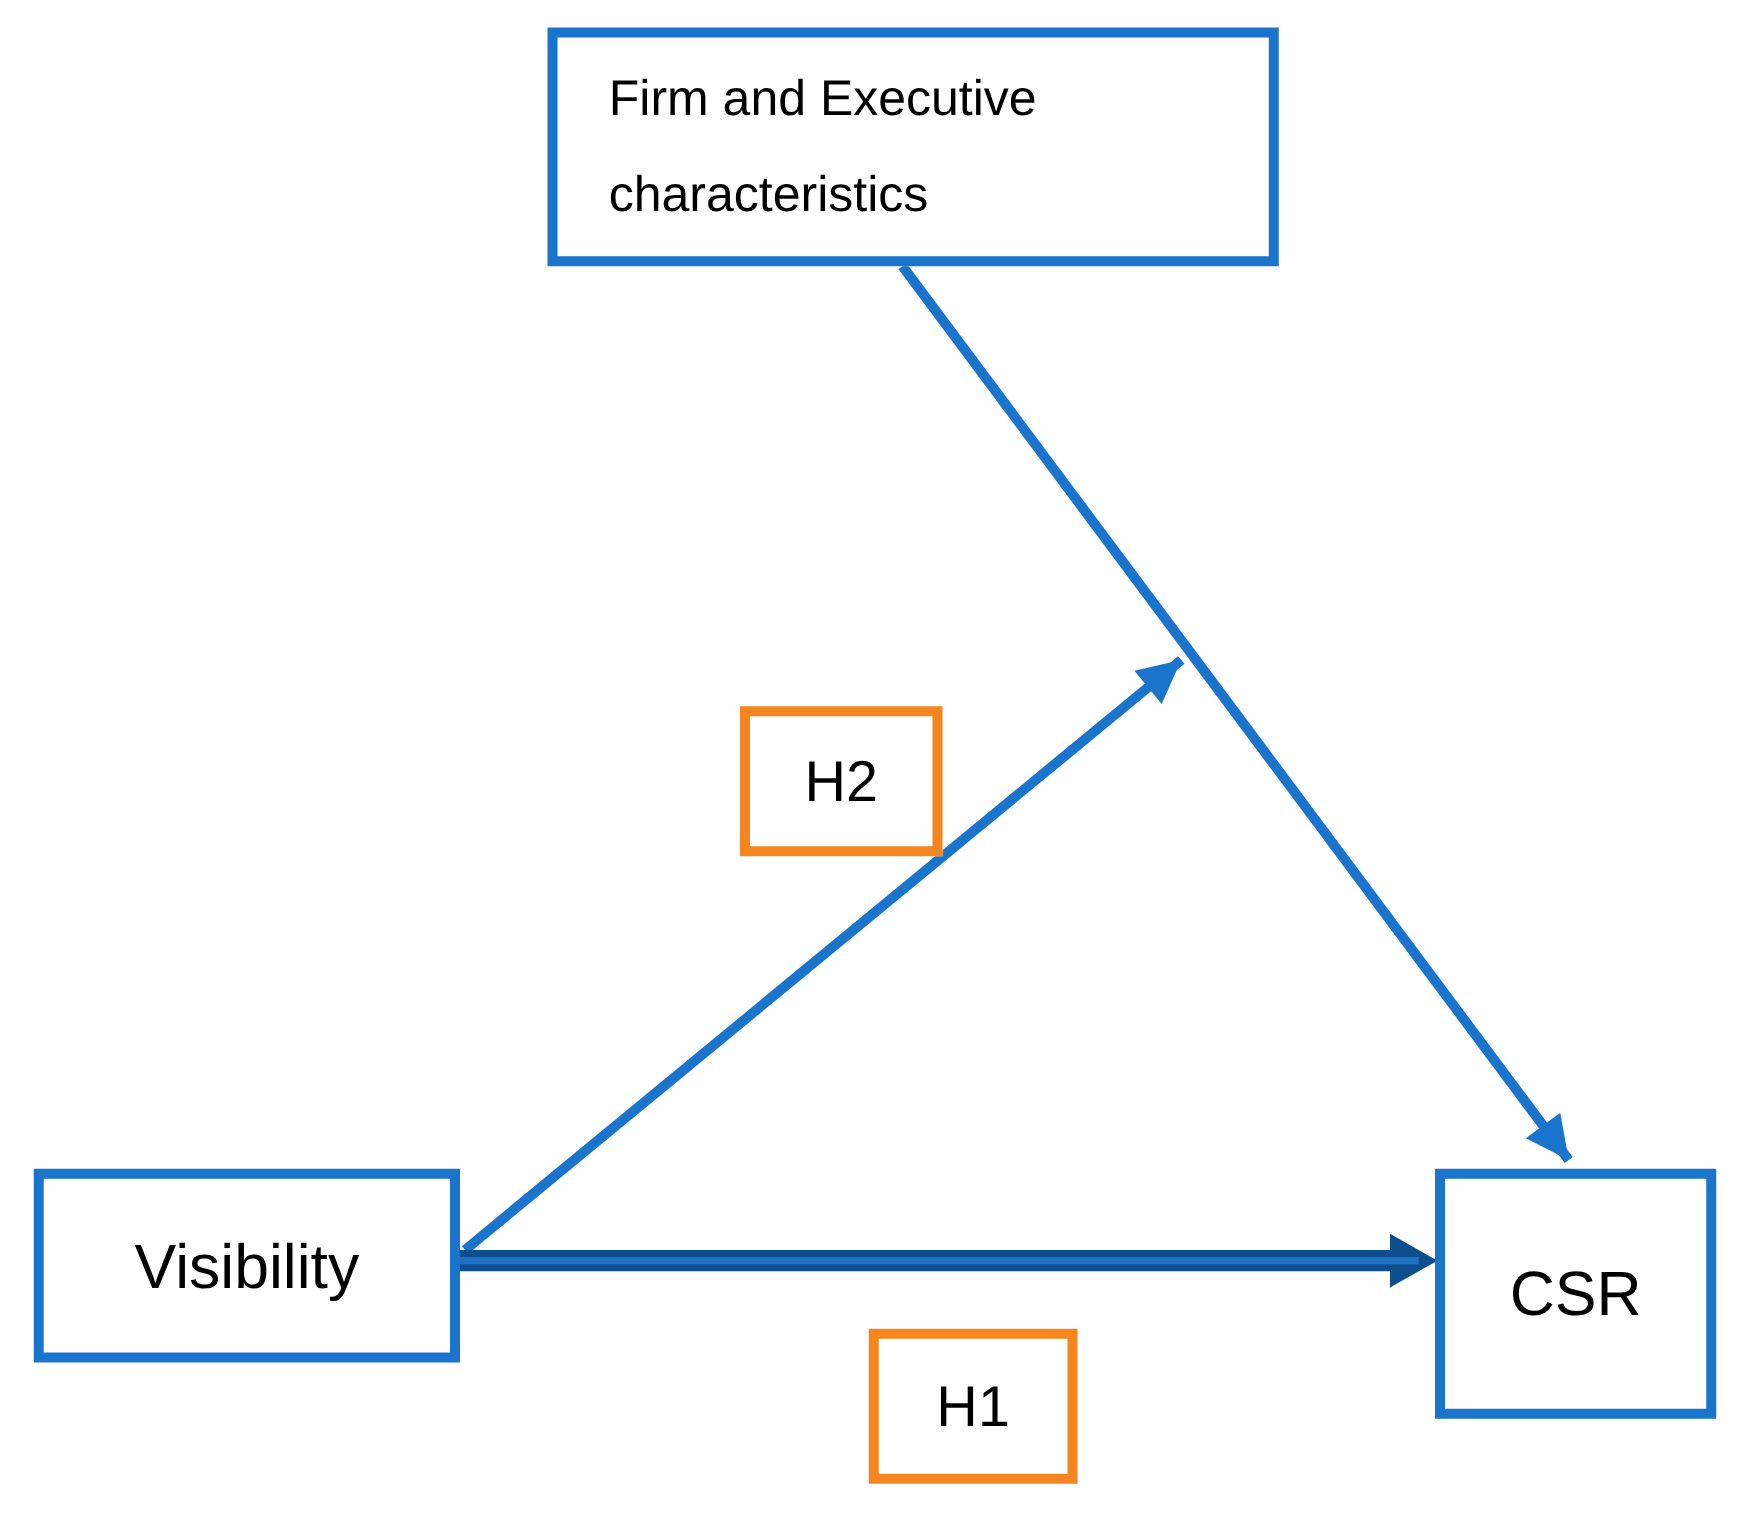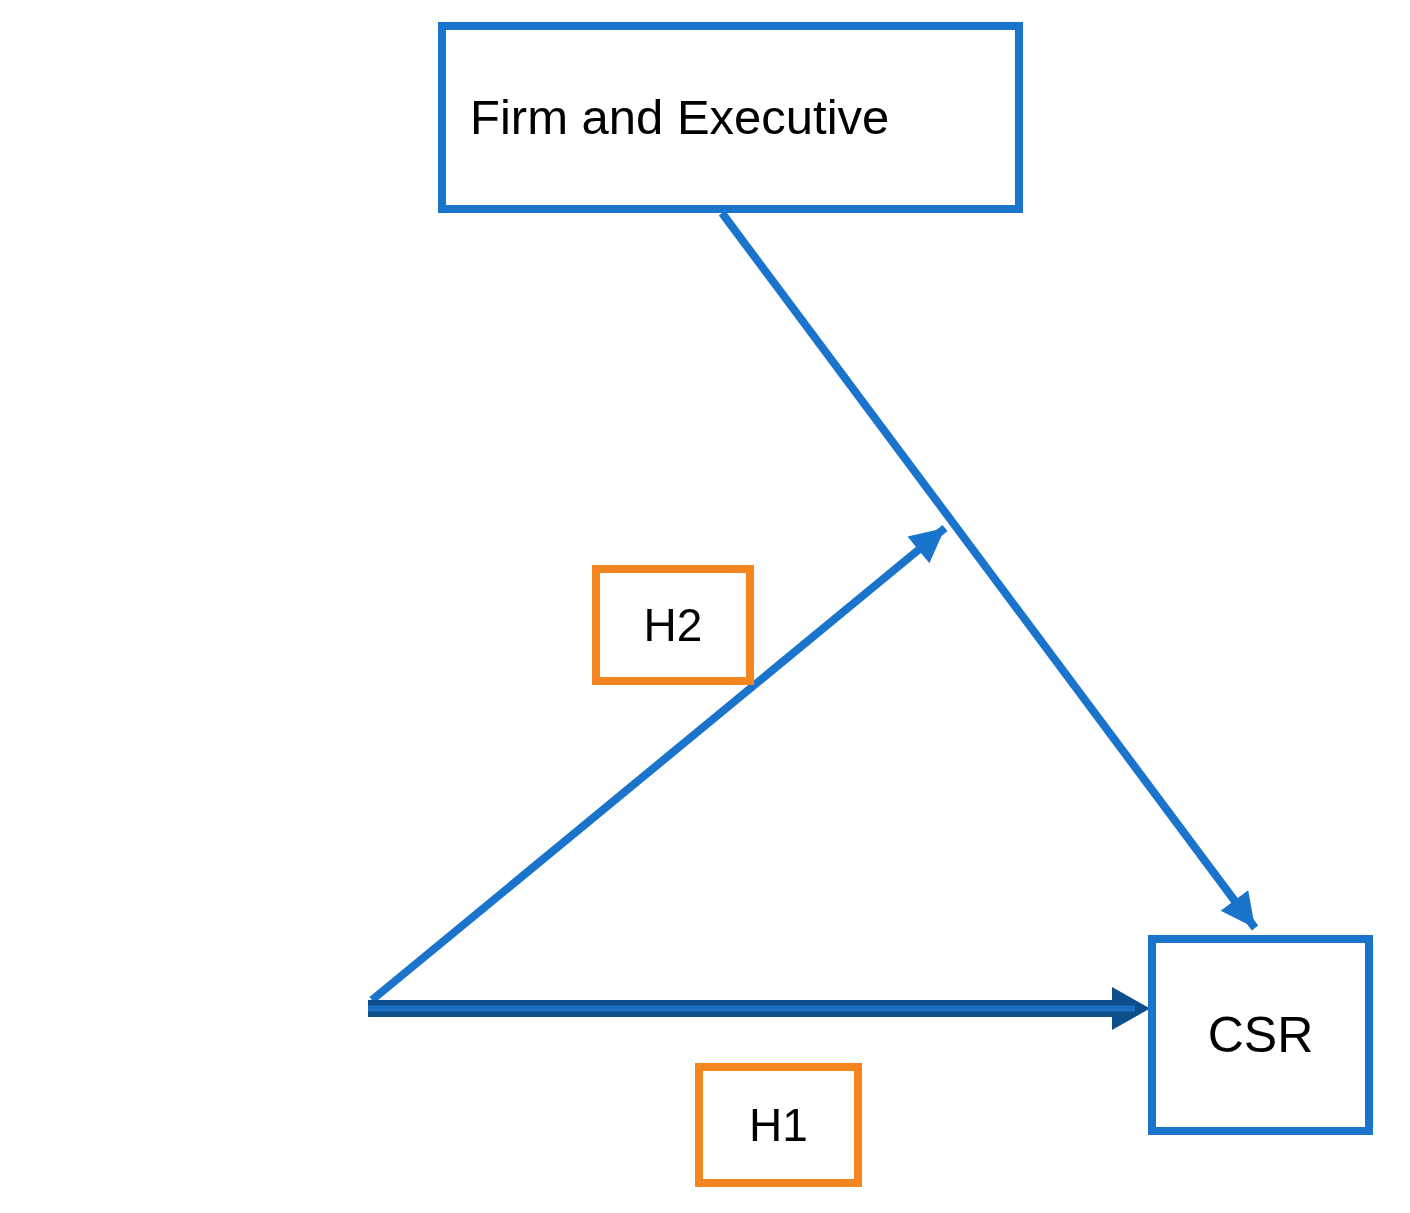--- a/index.html
+++ b/index.html
@@ -33,24 +33,24 @@
     justify-content: center;
   }
   .box.blue { border: 8px solid var(--box-border-blue, #1B74CC); }
   .box.orange { border: 8px solid var(--hypothesis-orange, #F5851F); }
 
   .node-firm {
     left: 438px; top: 22px; width: 585px; height: 191px;
     justify-content: flex-start;
   }
   .node-firm .two-line {
-    font-size: 49px;
+    padding-left: 41px;
+    font-size: 40px;
     line-height: 77px;
     letter-spacing: 0px;
-    margin-left: 24px;
   }
   .node-visibility { left: 27px;   top: 935px; width: 341px; height: 155px; }
   .node-csr        { left: 1148px; top: 935px; width: 225px; height: 200px; }
   .label-h2        { left: 568px;  top: 565px;  width: 162px; height: 120px; margin-left: 24px; }
   .label-h1        { left: 695px;  top: 1063px; width: 167px; height: 124px; }
 
   .node-text  { font-size: 50px; }
   .hyp-text   { font-size: 46px; }
 
   .stroke-blue  { stroke: var(--arrow-blue, #1B74CC); }
@@ -78,23 +78,27 @@
     <g>
       <line x1="368" y1="1008.5" x2="1116" y2="1008.5" class="stroke-navy" stroke-width="17"></line>
       <polygon points="1112,987 1112,1030 1150,1008.5" class="fill-navy"></polygon>
       <line x1="368" y1="1008.5" x2="1135" y2="1008.5" class="stroke-core" stroke-width="6"></line>
     </g>
   </svg>
 
   <div class="box blue node-firm">
     <div class="two-line">
       <div>Firm and Executive</div>
+      <div>characteristics</div>
     </div>
   </div>
 
+  <div class="box blue node-visibility">
+    <span class="node-text">Visibility</span>
+  </div>
 
   <div class="box blue node-csr">
     <span class="node-text">CSR</span>
   </div>
 
   <div class="box orange label-h2">
     <span class="hyp-text">H2</span>
   </div>
 
   <div class="box orange label-h1">

